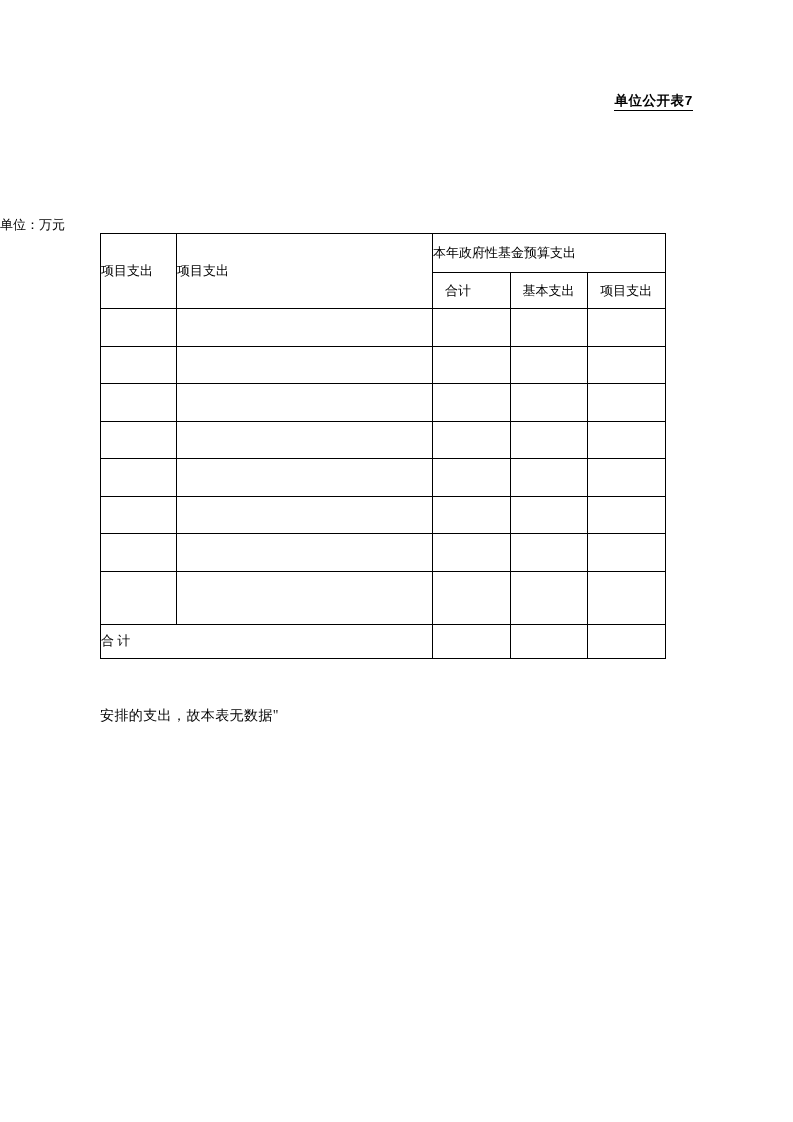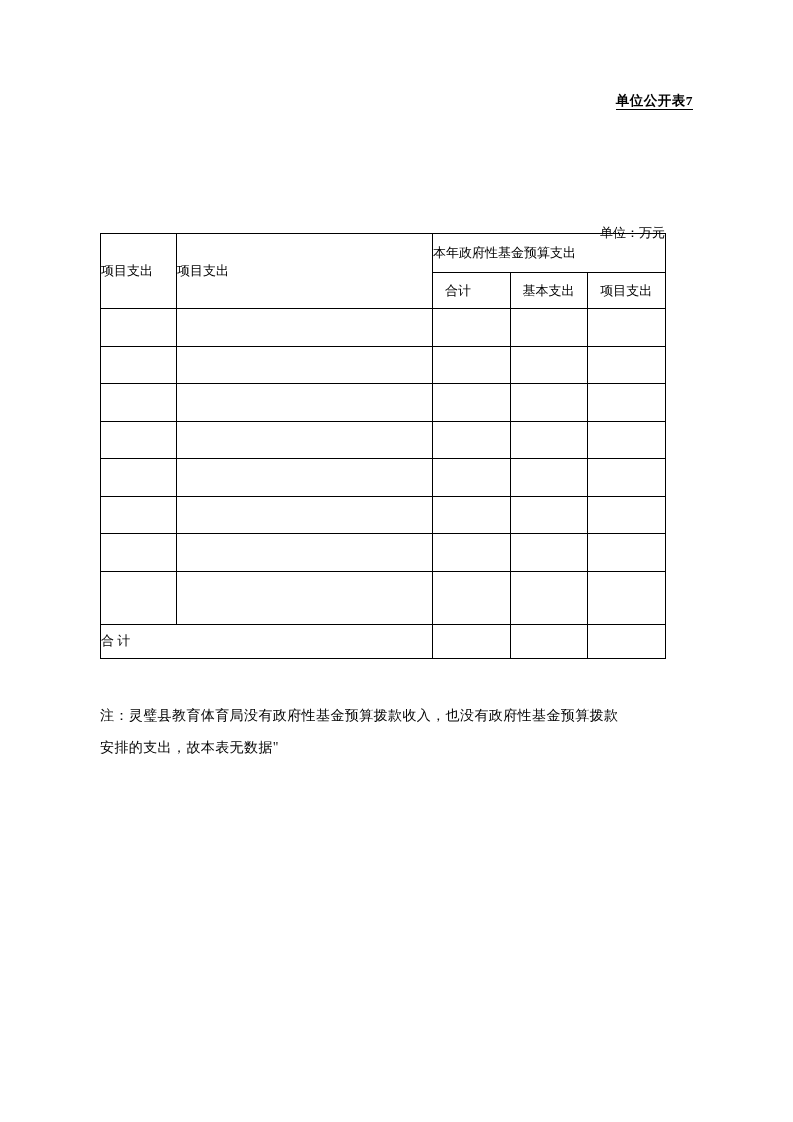--- a/index.html
+++ b/index.html
@@ -23,41 +23,42 @@
   }
   .doc-label {
     position: absolute;
     top: 92px;
     left: 0;
     width: 693px;
     text-align: right;
     font-size: 13.5px;
     font-weight: bold;
     letter-spacing: 0.5px;
+    font-family: Liberation Mono, monospace;
   }
   .doc-label span.u {
     border-bottom: 1px solid #000;
     padding-bottom: 1px;
   }
   .doc-title {
     position: absolute;
     top: 148px;
     left: 0;
     width: 793px;
     text-align: center;
     font-size: 19.5px;
     font-weight: bold;
     letter-spacing: 0.3px;
   }
   .unit-note {
     position: absolute;
-    top: 224px;
+    top: 216px;
     left: 0;
     width: 665px;
-    text-align: right;
+    text-align: left;
     font-size: 13px;
   }
   table.budget {
     position: absolute;
     top: 233px;
     left: 100px;
     width: 565px;
     border-collapse: collapse;
     table-layout: fixed;
   }
@@ -180,17 +181,16 @@
       <tr class="total-row">
         <td colspan="2">合 计</td>
         <td></td>
         <td></td>
         <td></td>
       </tr>
     </tbody>
   </table>
 
   <div class="notes">
-    <span class="indent">注：灵璧县教育体育局没有政府性基金预算拨款收入，也没有政府性基金预算拨款</span>
     <span class="indent">安排的支出，故本表无数据"</span>
   </div>
 
 </div>
 
 </body></html>

